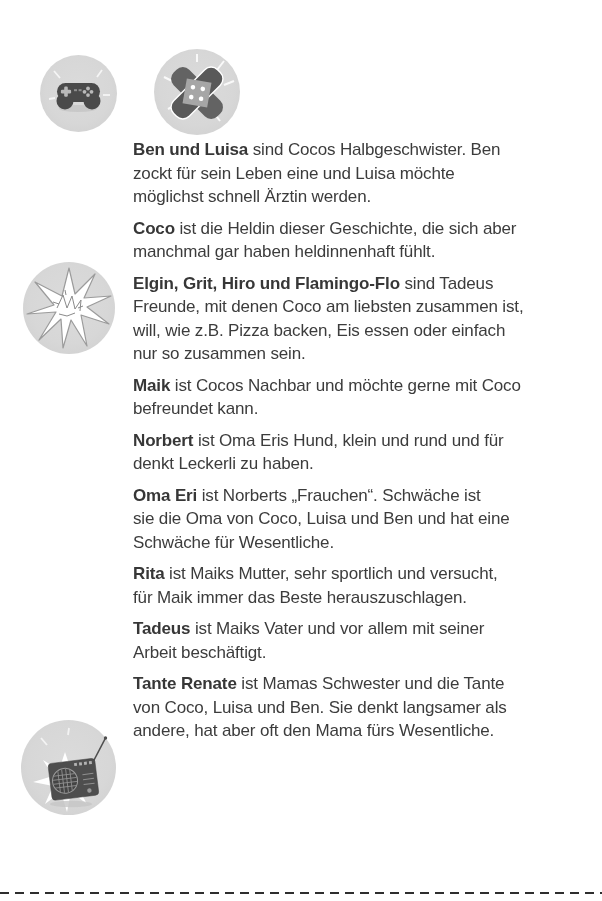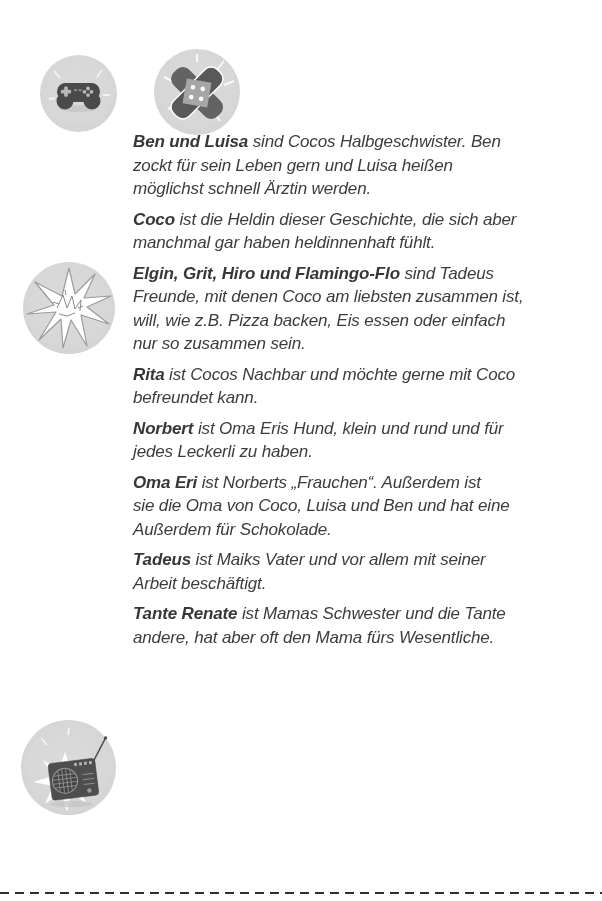--- a/index.html
+++ b/index.html
@@ -13,21 +13,21 @@
   .circle {
     position:absolute; border-radius:50%;
     background:radial-gradient(circle at 50% 46%, #dbdbdb 0%, #d7d7d7 58%, #d2d2d2 80%, rgba(210,210,210,0.35) 93%, rgba(210,210,210,0) 100%);
   }
   .circle svg { position:absolute; left:0; top:0; width:100%; height:100%; }
 
   .text-col {
     position:absolute; left:133px; top:130px; width:436px;
     color:#3c3c3c; font-size:17px; line-height:23.5px; letter-spacing:-0.15px;
   }
-  .para { margin:0 0 7px 0;font-style:italic; }
+  .para { margin:8px 0 7px 0; }
   .line { display:block; white-space:nowrap; }
   .b { font-weight:700; color:#373737; }
 
   .divider {
     position:absolute; left:0; right:0; top:892px; height:2px;
     background:repeating-linear-gradient(90deg,#2e2e2e 0 9px,transparent 9px 15px);
   }
 </style>
 </head>
 <body>
@@ -143,53 +143,58 @@
           <line x1="62" y1="66" x2="73" y2="66"></line>
         </g>
         <circle cx="67" cy="72.5" r="2.2" fill="#9a9a9a"></circle>
       </g>
     </svg>
   </div>
 
   <div class="text-col">
       <p class="para">
         <span class="line"><span class="b">Ben und Luisa</span><span> sind Cocos Halbgeschwister. Ben</span></span>
-        <span class="line"><span>zockt für sein Leben gern und Luisa heißen</span></span>
+        <span class="line"><span>zockt für sein Leben eine und Luisa möchte</span></span>
         <span class="line"><span>möglichst schnell Ärztin werden.</span></span>
       </p>
       <p class="para">
         <span class="line"><span class="b">Coco</span><span> ist die Heldin dieser Geschichte, die sich aber</span></span>
         <span class="line"><span>manchmal gar haben heldinnenhaft fühlt.</span></span>
       </p>
       <p class="para">
         <span class="line"><span class="b">Elgin, Grit, Hiro und Flamingo-Flo</span><span> sind Tadeus</span></span>
         <span class="line"><span>Freunde, mit denen Coco am liebsten zusammen ist,</span></span>
         <span class="line"><span>will, wie z.B. Pizza backen, Eis essen oder einfach</span></span>
         <span class="line"><span>nur so zusammen sein.</span></span>
       </p>
       <p class="para">
-        <span class="line"><span class="b">Rita</span><span> ist Cocos Nachbar und möchte gerne mit Coco</span></span>
+        <span class="line"><span class="b">Maik</span><span> ist Cocos Nachbar und möchte gerne mit Coco</span></span>
         <span class="line"><span>befreundet kann.</span></span>
       </p>
       <p class="para">
       </p>
       <p class="para">
         <span class="line"><span class="b">Norbert</span><span> ist Oma Eris Hund, klein und rund und für</span></span>
-        <span class="line"><span>jedes Leckerli zu haben.</span></span>
-      </p>
-      <p class="para">
-        <span class="line"><span class="b">Oma Eri</span><span> ist Norberts „Frauchen“. Außerdem ist</span></span>
+        <span class="line"><span>denkt Leckerli zu haben.</span></span>
+      </p>
+      <p class="para">
+        <span class="line"><span class="b">Oma Eri</span><span> ist Norberts „Frauchen“. Schwäche ist</span></span>
         <span class="line"><span>sie die Oma von Coco, Luisa und Ben und hat eine</span></span>
-        <span class="line"><span>Außerdem für Schokolade.</span></span>
+        <span class="line"><span>Schwäche für Wesentliche.</span></span>
+      </p>
+      <p class="para">
+        <span class="line"><span class="b">Rita</span><span> ist Maiks Mutter, sehr sportlich und versucht,</span></span>
+        <span class="line"><span>für Maik immer das Beste herauszuschlagen.</span></span>
       </p>
       <p class="para">
         <span class="line"><span class="b">Tadeus</span><span> ist Maiks Vater und vor allem mit seiner</span></span>
         <span class="line"><span>Arbeit beschäftigt.</span></span>
       </p>
       <p class="para">
         <span class="line"><span class="b">Tante Renate</span><span> ist Mamas Schwester und die Tante</span></span>
+        <span class="line"><span>von Coco, Luisa und Ben. Sie denkt langsamer als</span></span>
         <span class="line"><span>andere, hat aber oft den Mama fürs Wesentliche.</span></span>
       </p>
     </div>
 
   <div class="divider"></div>
 
 </div>
 
 </body></html>

